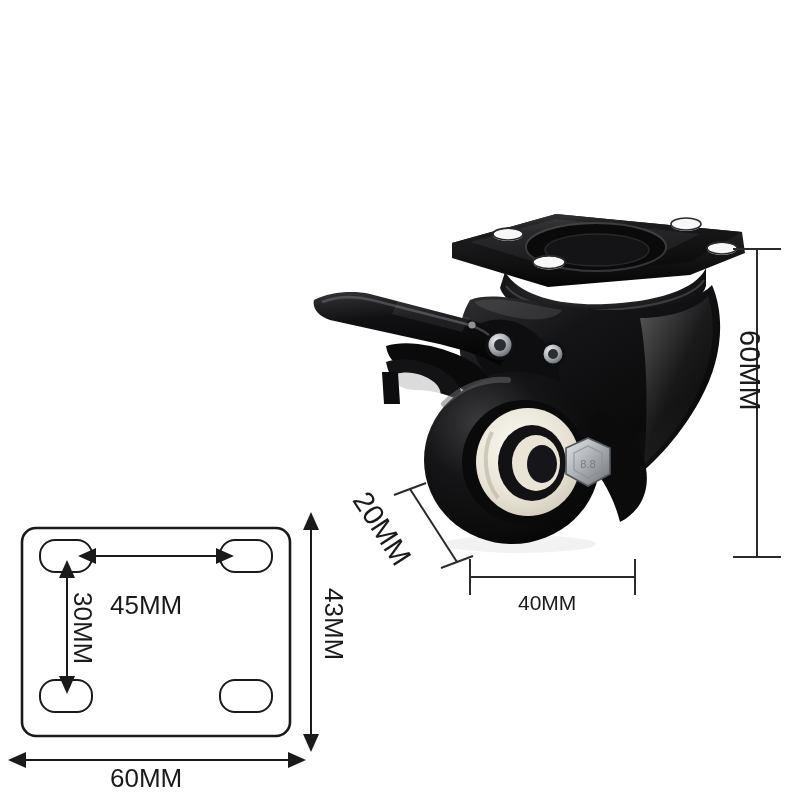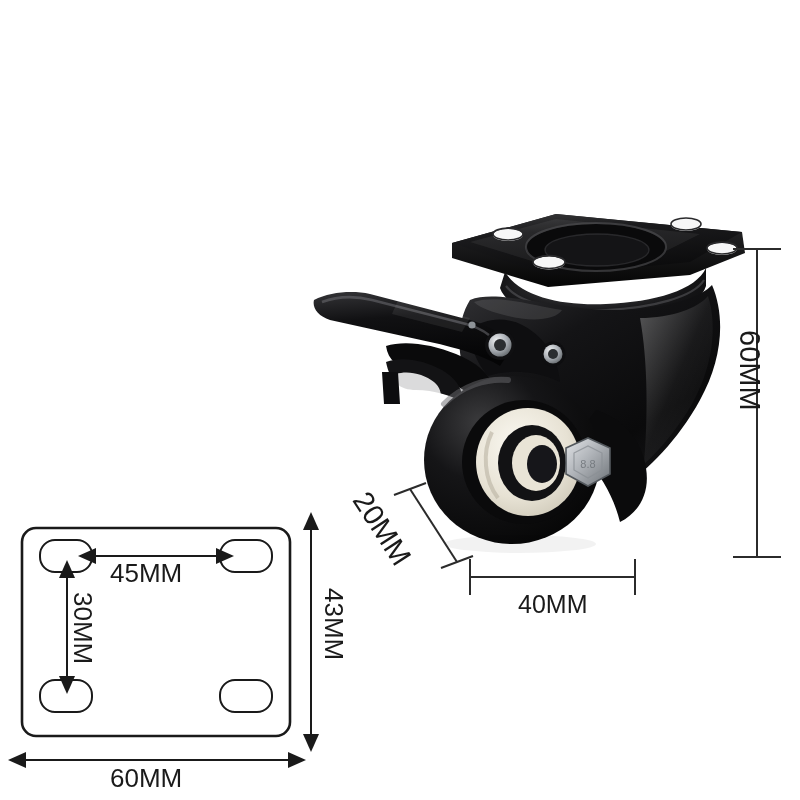--- a/index.html
+++ b/index.html
@@ -14,23 +14,23 @@
   svg.layer{position:absolute;left:0;top:0;width:800px;height:800px;}
   .dimlabel{
     position:absolute;
     color:#1a1a1a;
     font-family:"Liberation Sans", sans-serif;
     white-space:nowrap;
     line-height:1;
     user-select:none;
   }
   .dim-60mm-side{font-size:29px;left:764px;top:330px;transform:rotate(90deg);transform-origin:0 0;letter-spacing:0px;}
-  .dim-40mm{font-size:25px;left:518px;top:592px;}
+  .dim-40mm{font-size:21px;left:518px;top:592px;}
   .dim-20mm{font-size:29px;left:372px;top:487px;transform:rotate(57deg);transform-origin:0 0;}
-  .dim-45mm{font-size:26px;left:110px;top:560px;}
+  .dim-45mm{font-size:26px;left:110px;top:592px;}
   .dim-30mm{font-size:26px;left:96px;top:592px;transform:rotate(90deg);transform-origin:0 0;}
   .dim-43mm{font-size:26px;left:347px;top:588px;transform:rotate(90deg);transform-origin:0 0;}
   .dim-60mm-bot{font-size:26px;left:110px;top:765px;}
 </style>
 </head>
 <body style="background-color: rgb(255, 255, 255);">
 
 <div id="stage">
 
   <svg class="layer" viewBox="0 0 800 800">

